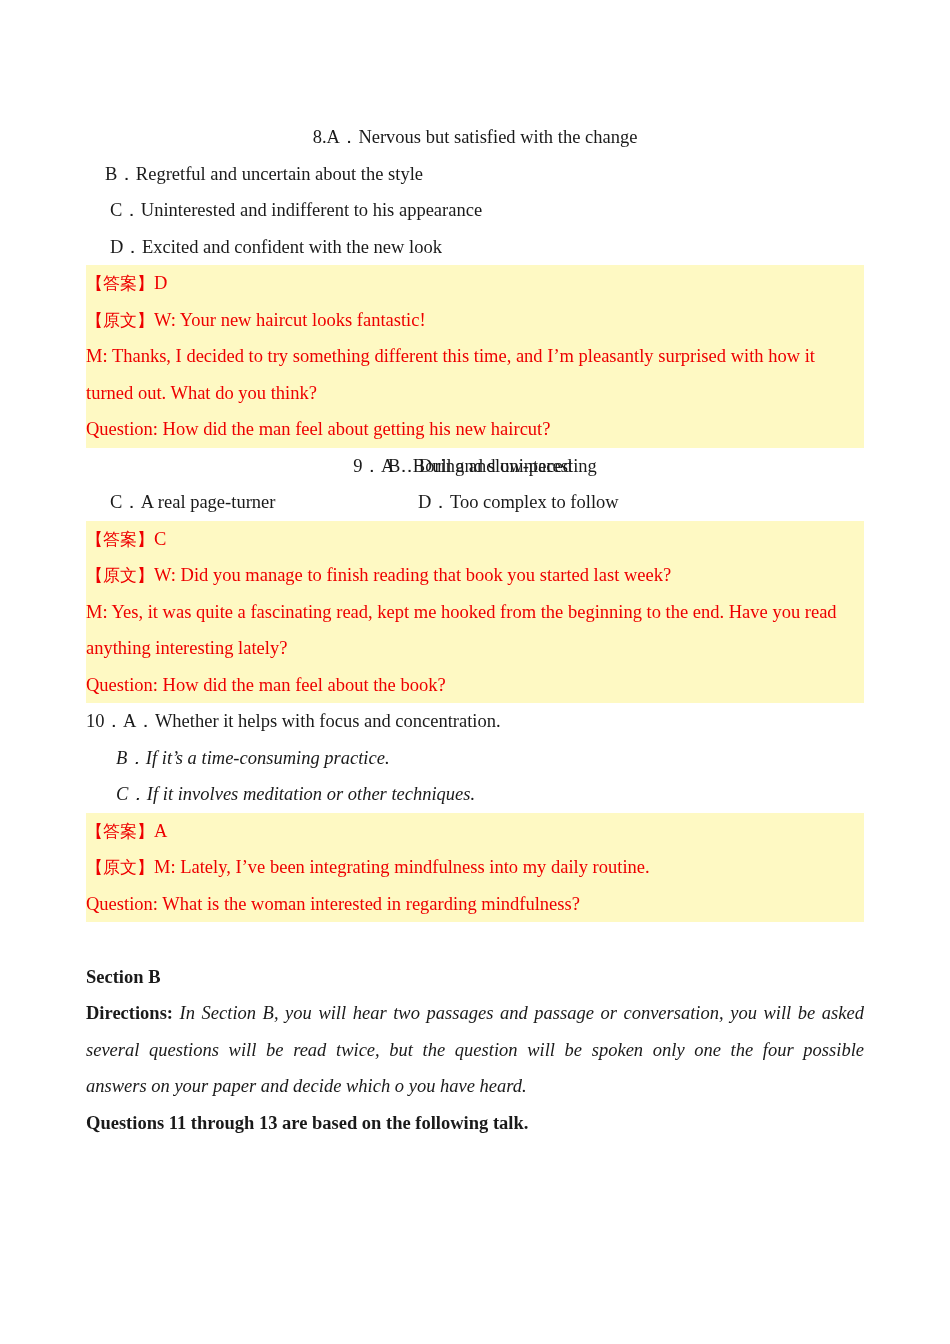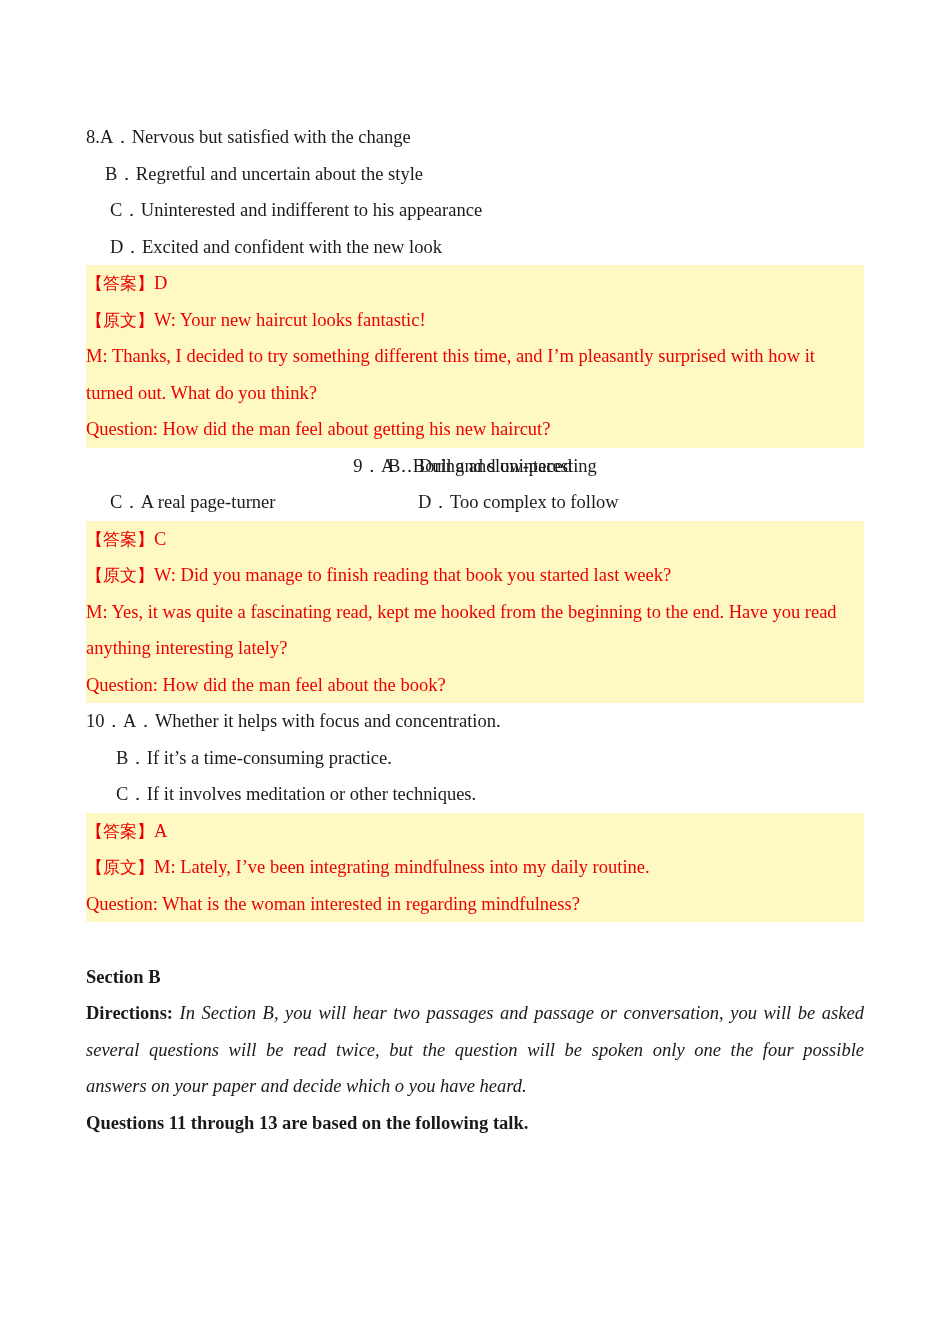--- a/index.html
+++ b/index.html
@@ -36,28 +36,28 @@
     .bracket { font-family: "DejaVu Sans", sans-serif; font-size: 17px; }
     .bold { font-weight: bold; }
     .italic { font-style: italic; }
     .justify-line {
       text-align: justify;
       text-align-last: justify;
       white-space: normal;
       font-family: Liberation Serif, serif;
     }
     .gap { height: 36.5px; }
-    .q8a { padding-left: 0; }
+    .q8a { padding-left: 0; text-align: center; }
     .q8b { padding-left: 19px; }
     .q8c, .q8d { padding-left: 24px; }
     .q9row1 { position: relative; text-align: center; }
     .q9row1 .colB { position: absolute; left: 302px; top: 0; }
     .q9row2 { position: relative; padding-left: 24px; }
     .q9row2 .colD { position: absolute; left: 332px; top: 0; text-align: center; }
-    .q10b, .q10c, .q10d { padding-left: 30px; }
+    .q10b, .q10c, .q10d { padding-left: 30px; font-style: italic; }
   </style>
 </head>
 <body>
 
 <div class="page">
 
   <div>
     <div class="line q8a">
       <span>8.A．</span><span>Nervous but satisfied with the change</span>
     </div>

